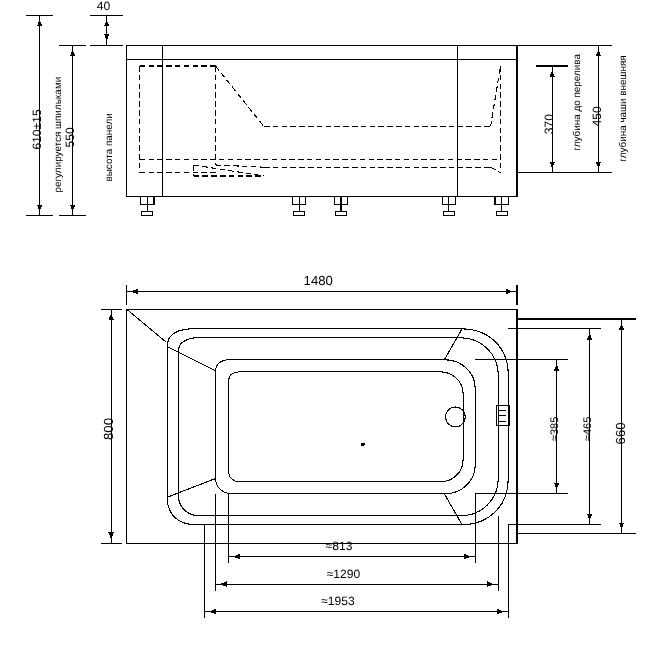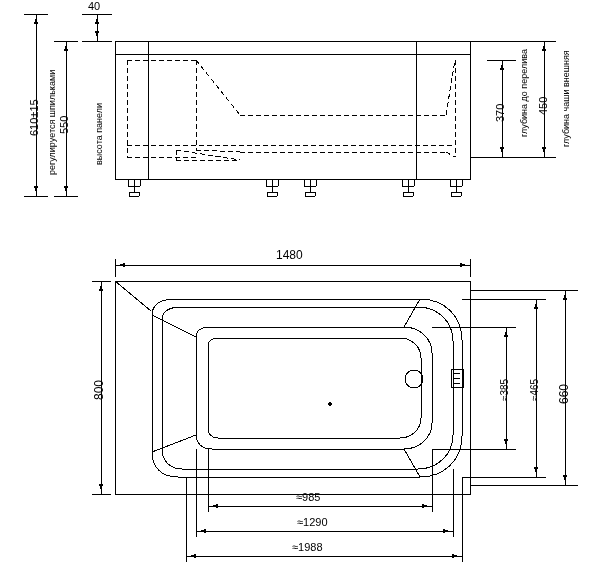--- a/index.html
+++ b/index.html
@@ -335,19 +335,19 @@
   <div class="dimtext" style="left:276px; top:249px; font-size:12px;text-align:center;">1480</div>
 
   <div class="vert dimtext" style="left:93px; top:400px; font-size:12px;">800</div>
 
   <div class="vert dimtext" style="left:558px; top:404px; font-size:12px;">660</div>
 
   <div class="vert dimtext small" style="left:529px; top:401px;">≈465</div>
 
   <div class="vert dimtext small" style="left:499px; top:401px;">≈385</div>
 
-  <div class="dimtext" style="left:296px; top:491px;">≈985</div>
+  <div class="dimtext" style="left:296px; top:491px;">≈813</div>
 
   <div class="dimtext" style="left:297px; top:516px;">≈1290</div>
 
-  <div class="dimtext" style="left:292px; top:541px;">≈1988</div>
+  <div class="dimtext" style="left:292px; top:541px;">≈1953</div>
 
 </div>
 
 </body></html>

